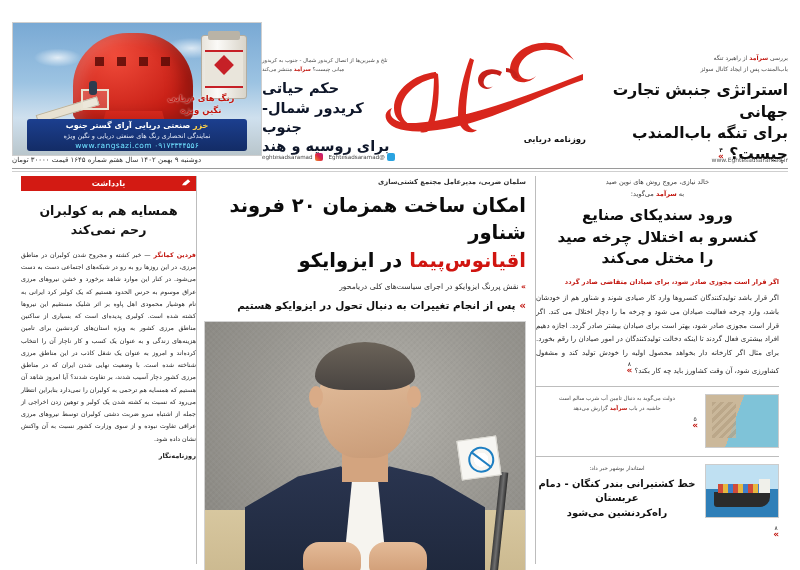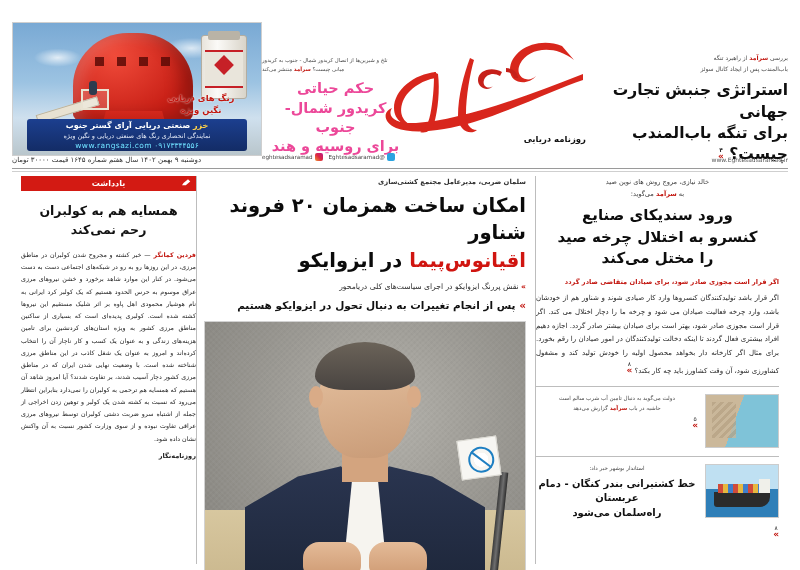--- a/index.html
+++ b/index.html
@@ -51,21 +51,21 @@
      background:linear-gradient(180deg,#1c3f8f,#132c66);border-radius:3px;overflow:hidden;}
   .ad-bar .l1{position:absolute;left:0;right:0;top:2px;text-align:center;color:#fff;font-size:8px;font-weight:bold;}
   .ad-bar .l1 em{color:#ffd24a;font-style:normal;}
   .ad-bar .l2{position:absolute;left:0;right:0;top:13px;text-align:center;color:#dfe6f5;font-size:6.5px;}
   .ad-bar .l3{position:absolute;left:0;right:0;bottom:1px;text-align:center;color:#6fe0ff;font-size:7.5px;letter-spacing:.4px;}
 
   
   .kicker-mid{position:absolute;left:262px;top:56px;width:140px;text-align:left;direction:rtl;}
   .kicker-mid .over{font-size:5.4px;line-height:1.7;color:#4a4a4a;text-align:left;}
   .kicker-mid .over .brand{color:#c2160f;font-weight:bold;}
-  .kicker-mid .hl{margin-top:5px;font-size:14.5px;font-weight:bold;line-height:1.32;color:#ec4899;text-align:center;padding-left:7px;}
+  .kicker-mid .hl{margin-top:5px;font-size:14.5px;font-weight:bold;line-height:1.32;color:#0f172a;text-align:left;}
   .socials{position:absolute;left:262px;top:153px;display:flex;gap:6px;align-items:center;}
   .soc{display:flex;align-items:center;gap:2px;font-size:5.6px;color:#444;}
   .soc .ic{width:8px;height:8px;border-radius:2px;display:inline-block;}
   .ic-tg{background:#2aa3e0;}
   .ic-ig{background:linear-gradient(45deg,#f09433,#dc2743 50%,#bc1888);}
 
   
   .masthead{position:absolute;left:378px;top:24px;width:210px;height:132px;}
   .masthead svg{position:absolute;left:0;top:0;}
   .mh-sub{position:absolute;right:2px;bottom:12px;font-size:8.5px;color:#111;font-weight:bold;}
@@ -306,21 +306,21 @@
       <div class="brief">
         <div class="thumb th-ship">
           <div class="hull"></div>
             <div class="dk"></div>
             <div class="br"></div>
         </div>
         <div class="txt">
           <div class="over">استاندار بوشهر خبر داد:</div>
           <div class="hl">
             <div>خط کشتیرانی بندر کنگان - دمام عربستان</div>
-            <div>راه‌سلمان می‌شود</div>
+            <div>راه‌کردنشین می‌شود</div>
           </div>
         </div>
       </div>
       <div style="text-align:right;margin-top:2px;">
         <span class="pgmark">
           <span class="n">۸</span>
           <span class="q">»</span>
         </span>
       </div>
     </div>

